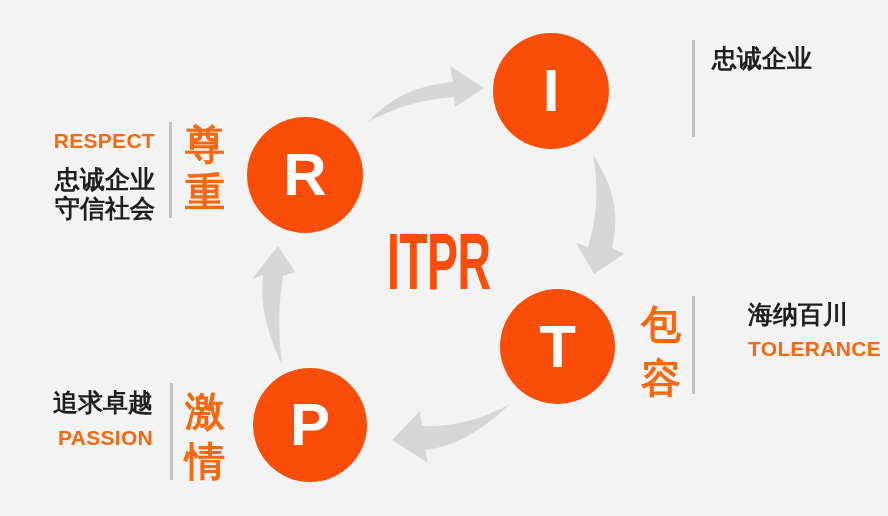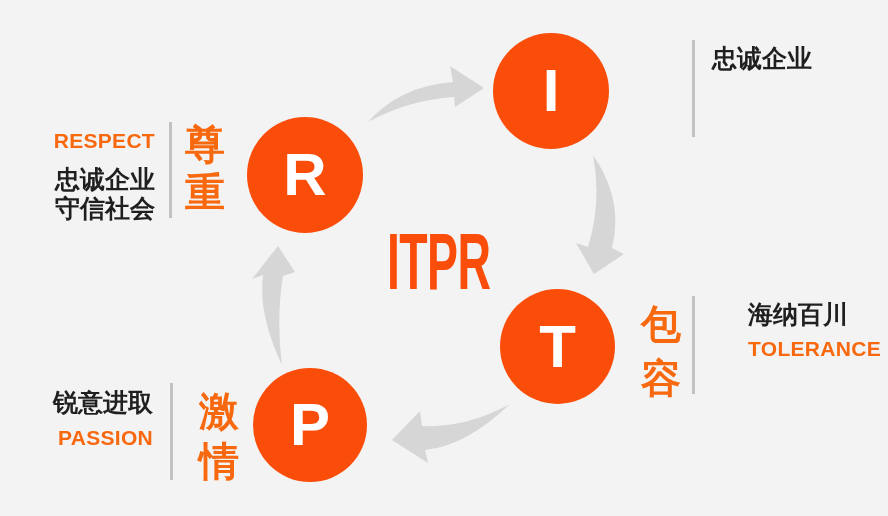--- a/index.html
+++ b/index.html
@@ -30,21 +30,21 @@
   .c-p{left:253px;top:368px;width:114px;height:114px;}
   .c-r{left:247px;top:117px;width:116px;height:116px;}
 
   .cn-vert{
     position:absolute;width:46px;text-align:center;
     font-size:40px;line-height:48px;font-weight:700;color:var(--accent-text);
     word-break:break-all;letter-spacing:0;
   }
   .cn-i{left:638px;top:40px;}
   .cn-t{left:638px;top:297px;line-height:54px;}
-  .cn-p{left:182px;top:386px;line-height:50px;margin-left:14px;}
+  .cn-p{left:182px;top:386px;line-height:50px;}
   .cn-r{left:182px;top:120px;}
 
   .divider{position:absolute;width:3px;background:var(--divider);}
   .d-i{left:692px;top:40px;height:97px;}
   .d-t{left:692px;top:296px;height:98px;}
   .d-p{left:170px;top:383px;height:97px;}
   .d-r{left:169px;top:122px;height:96px;}
 
   .txtcol{position:absolute;}
   .txtcol.right{text-align:right;}
@@ -100,21 +100,21 @@
   <div class="divider d-t"></div>
   <div class="txtcol t-t">
     <div class="cn-lines">
       <div>海纳百川</div>
     </div>
     <div class="en-label">TOLERANCE</div>
   </div>
 
   <div class="txtcol t-p right">
     <div class="cn-lines">
-      <div>锐意进取</div>
+      <div>追求卓越</div>
     </div>
     <div class="en-label">PASSION</div>
   </div>
   <div class="divider d-p"></div>
   <div class="cn-vert cn-p">激情</div>
   <div class="circle c-p">
     <span class="letter">P</span>
   </div>
 
   <div class="txtcol t-r right">

